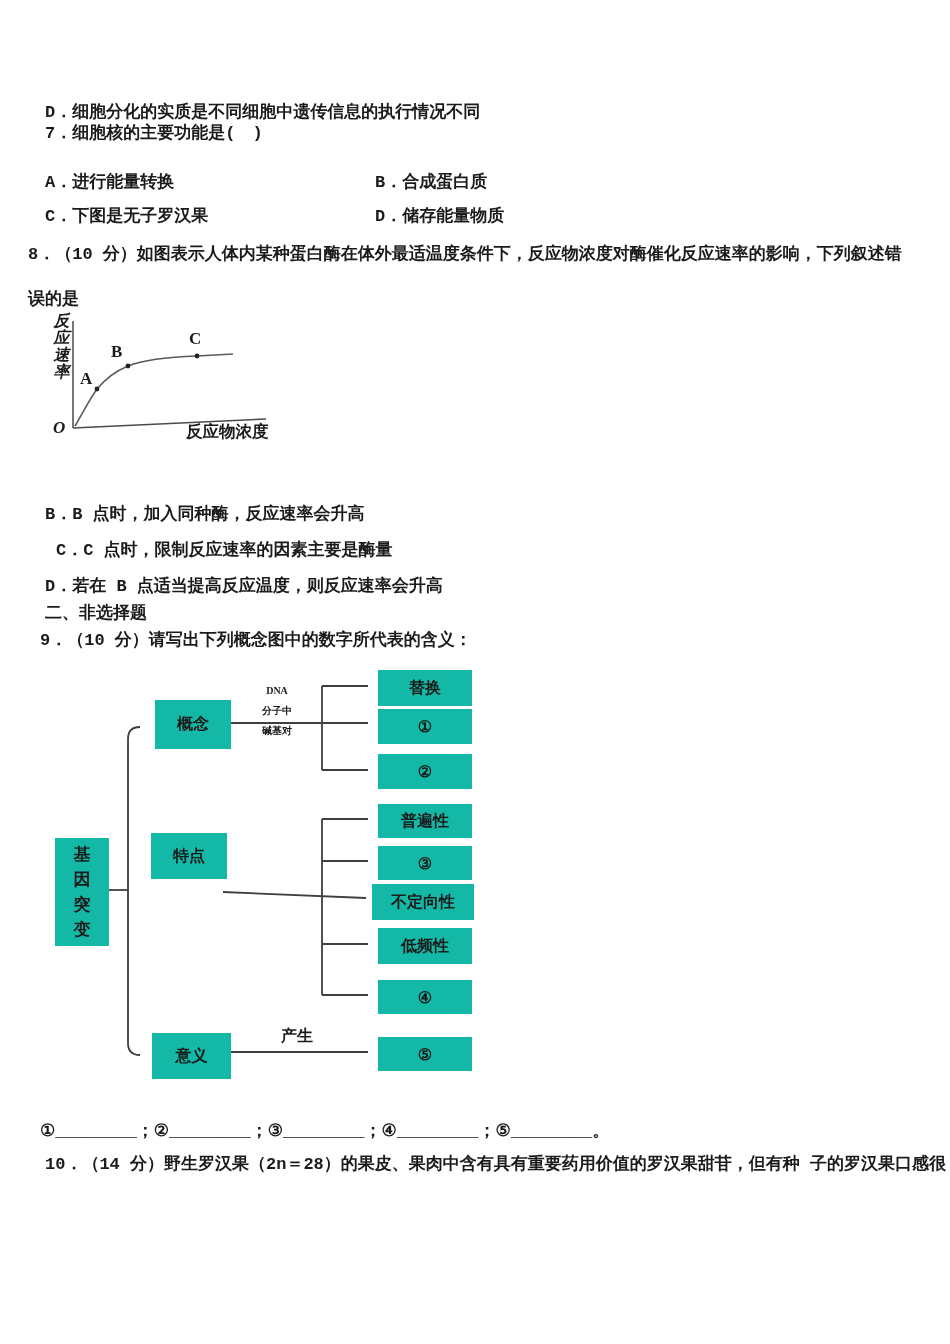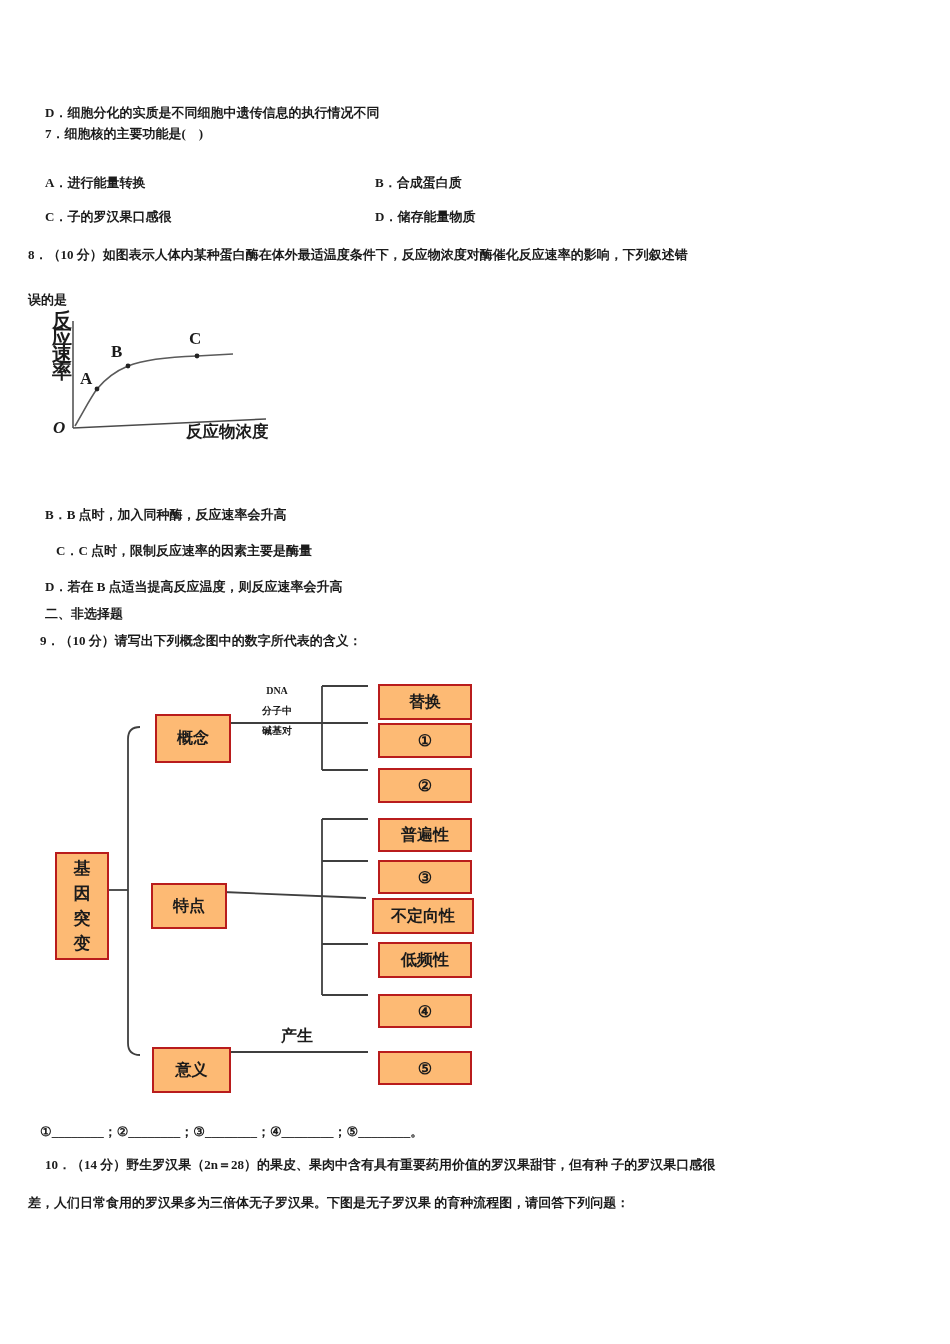--- a/index.html
+++ b/index.html
@@ -8,48 +8,49 @@
     width:950px;height:1344px;
     background:#ffffff;
     font-family:"Liberation Serif", serif;
     font-weight:700;
     color:#1b1b1b;
     overflow:hidden;
     margin:0 auto;
   }
   .t{
     position:absolute;
-    font-size:13px;
+    font-size:17px;
     line-height:20px;
     white-space:pre;
+    font-family:Liberation Mono, monospace;
   }
   .box{
     position:absolute;
-    border:2px solid #b91c1c;
-    background:#fdba74;
+    border:2px solid #14b8a6;
+    background:#14b8a6;
     display:flex;
     align-items:center;
     justify-content:center;
     font-size:16px;
     text-align:center;
-    margin-top:14px;
   }
   .vcol{
     width:20px;
     word-break:break-all;
     line-height:25px;
     font-size:17px;
   }
   .ylab{
     position:absolute;
     width:19px;
     word-break:break-all;
     line-height:17px;
-    font-size:20px;
+    font-size:16px;
     text-align:center;
+    font-style:italic;
   }
   .edge-label{
     position:absolute;
     text-align:center;
     font-size:10px;
     line-height:20px;
   }
   .edge-label span{display:block;}
   .ovl{position:absolute;}
   svg path, svg line{fill:none;}
@@ -61,21 +62,21 @@
 </head>
 <body>
 
 <div class="page">
 
   <div class="t" style="left:45px;top:103px">D．细胞分化的实质是不同细胞中遗传信息的执行情况不同</div>
 
   <div class="t" style="left:45px;top:124px">7．细胞核的主要功能是(　)</div>
   <div class="t" style="left:45px;top:173px">A．进行能量转换</div>
   <div class="t" style="left:375px;top:173px">B．合成蛋白质</div>
-  <div class="t" style="left:45px;top:207px">C．子的罗汉果口感很</div>
+  <div class="t" style="left:45px;top:207px">C．下图是无子罗汉果</div>
   <div class="t" style="left:375px;top:207px">D．储存能量物质</div>
 
   <div class="t" style="left:28px;top:245px">8．（10 分）如图表示人体内某种蛋白酶在体外最适温度条件下，反应物浓度对酶催化反应速率的影响，下列叙述错</div>
   <div class="t" style="left:28px;top:290px">误的是</div>
 
   <div class="ylab" style="left:52px;top:312px">反应速率</div>
   <svg class="ovl" style="left:40px;top:305px" width="250" height="145" viewBox="0 0 250 145">
     <defs>
       <marker id="ah1" markerWidth="8" markerHeight="8" refX="6.5" refY="3.5" orient="auto">
         <path d="M0,0 L7,3.5 L0,7 Z" fill="#4a4a4a"></path>
@@ -122,21 +123,21 @@
     <path class="conn" d="M222 284 H268" marker-end="url(#ah2)"></path>
     <path class="conn" d="M222 335 H268" marker-end="url(#ah2)"></path>
 
     <path class="conn" d="M127 392 H268" marker-end="url(#ah2)"></path>
   </svg>
 
   <div class="box" style="left:55px;top:838px;width:50px;height:104px">
     <span class="vcol">基因突变</span>
   </div>
   <div class="box" style="left:155px;top:700px;width:72px;height:45px">概念</div>
-  <div class="box" style="left:151px;top:869px;width:72px;height:42px">特点</div>
+  <div class="box" style="left:151px;top:833px;width:72px;height:42px">特点</div>
   <div class="box" style="left:152px;top:1033px;width:75px;height:42px">意义</div>
 
   <div class="edge-label" style="left:245px;top:681px;width:64px">
     <span>DNA</span>
     <span>分子中</span>
     <span>碱基对</span>
   </div>
   <div class="edge-label" style="left:281px;top:1026px;font-size:16px">产生</div>
 
   <div class="box" style="left:378px;top:670px;width:90px;height:32px">替换</div>
@@ -147,15 +148,14 @@
   <div class="box" style="left:378px;top:846px;width:90px;height:30px">③</div>
   <div class="box" style="left:372px;top:884px;width:98px;height:32px">不定向性</div>
   <div class="box" style="left:378px;top:928px;width:90px;height:32px">低频性</div>
   <div class="box" style="left:378px;top:980px;width:90px;height:30px">④</div>
 
   <div class="box" style="left:378px;top:1037px;width:90px;height:30px">⑤</div>
 
   <div class="t" style="left:40px;top:1122px">①________；②________；③________；④________；⑤________。</div>
 
   <div class="t" style="left:45px;top:1155px">10．（14 分）野生罗汉果（2n＝28）的果皮、果肉中含有具有重要药用价值的罗汉果甜苷，但有种 子的罗汉果口感很</div>
-  <div class="t" style="left:28px;top:1193px">差，人们日常食用的罗汉果多为三倍体无子罗汉果。下图是无子罗汉果 的育种流程图，请回答下列问题：</div>
 
 </div>
 
 </body></html>

